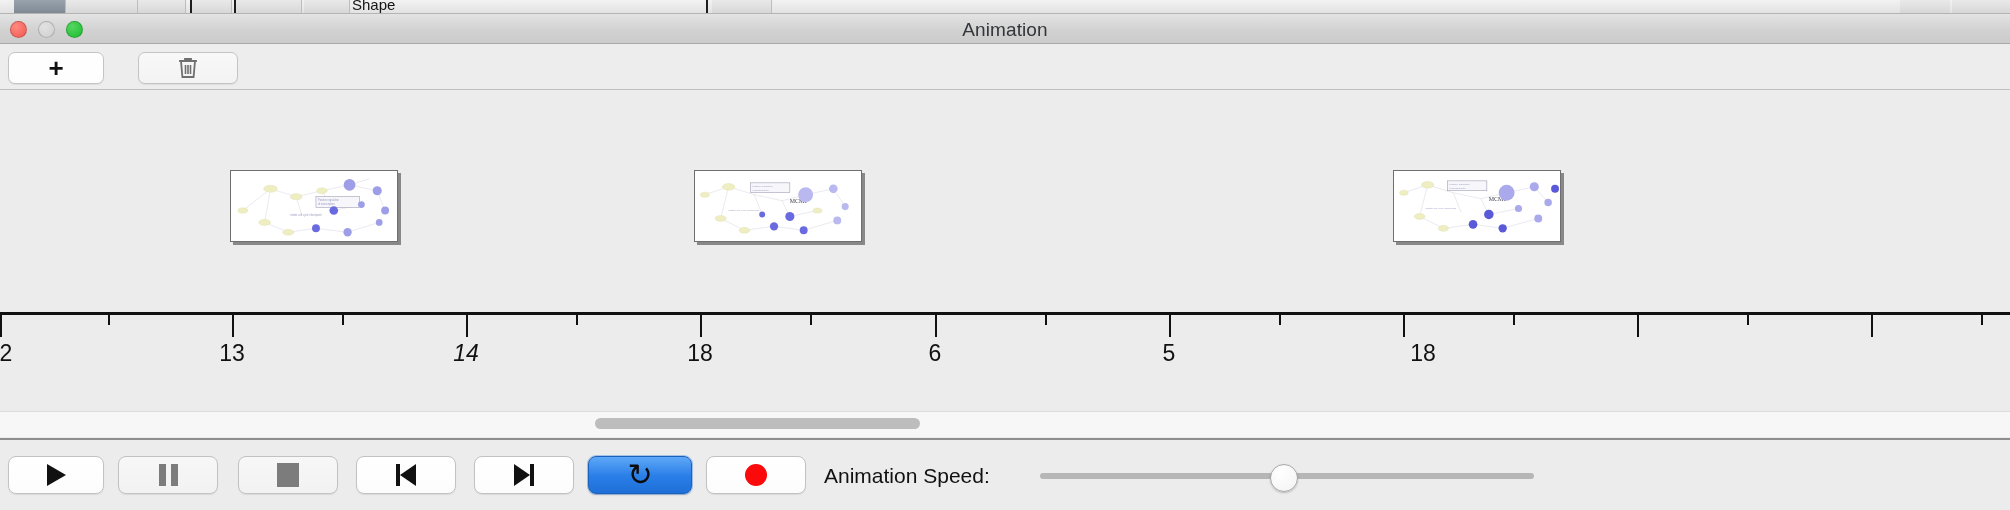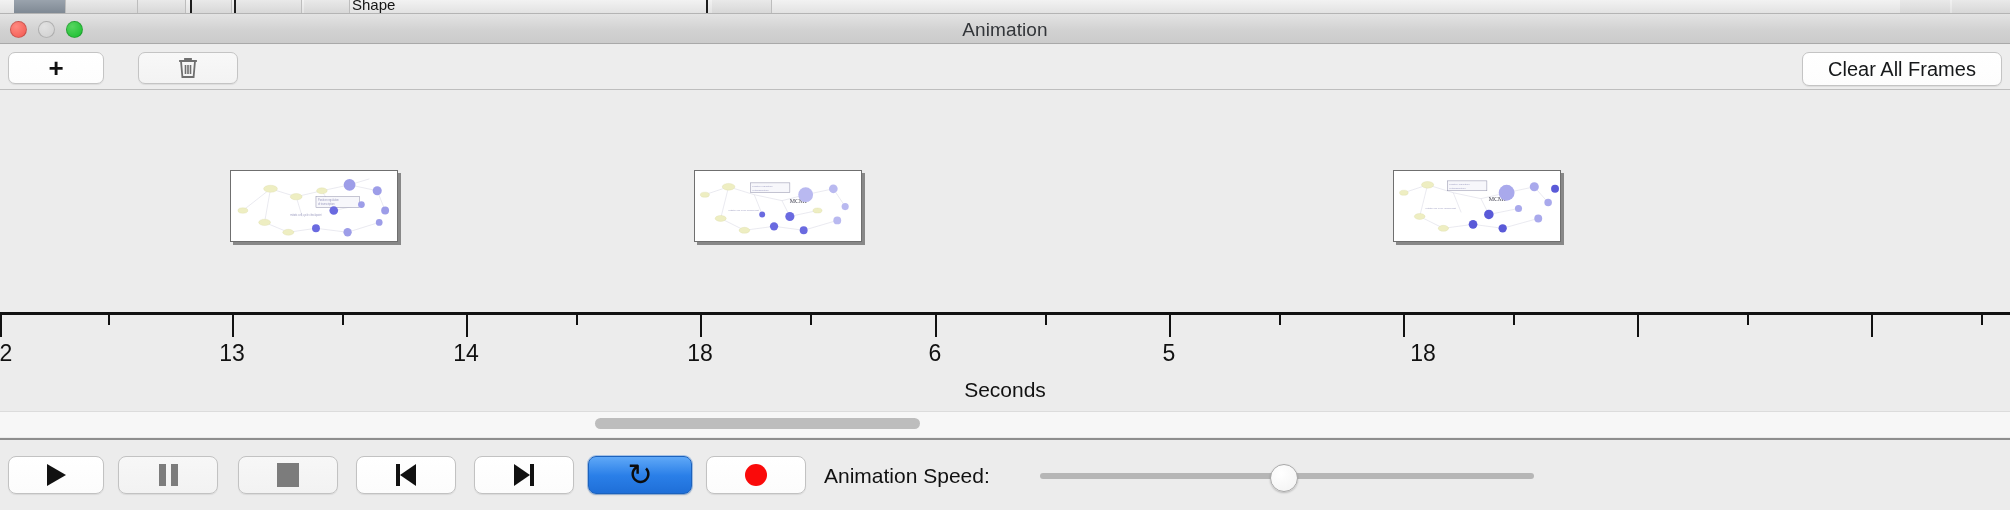--- a/index.html
+++ b/index.html
@@ -227,23 +227,20 @@
 
   <div class="btn flat" id="delete-frame-button">
     <svg width="22" height="25" viewBox="0 0 22 25">
       <path d="M2 5 h18" stroke="#6f6f6f" stroke-width="1.8" fill="none"></path>
       <path d="M8 5 v-2 h6 v2" stroke="#6f6f6f" stroke-width="1.8" fill="none"></path>
       <path d="M4 5 l1.4 16 h11.2 L18 5 z" stroke="#6f6f6f" stroke-width="1.8" fill="none"></path>
       <path d="M8.5 9 v9 M11 9 v9 M13.5 9 v9" stroke="#6f6f6f" stroke-width="1.6" fill="none"></path>
     </svg>
   </div>
 
-  <div class="btn" id="clear-all-frames-button">
-    <span>Clear All Frames</span>
-  </div>
 </div>
 
 <div class="timeline">
 
   <div class="thumb" style="left:230px; top:80px;">
     <svg class="net" viewBox="0 0 168 72" preserveAspectRatio="none">
       <g stroke="#c9c9d8" stroke-width="0.4" fill="none">
         <path d="M12 40 L40 18 M40 18 L66 26 M66 26 L92 20 M92 20 L120 14 M120 14 L148 20
                  M40 18 L34 52 M34 52 L58 62 M58 62 L86 58 M86 58 L118 62 M118 62 L150 52
                  M92 20 L104 40 M104 40 L132 34 M66 26 L72 46 M148 20 L156 40 M120 14 L140 8"></path>
@@ -366,27 +363,26 @@
   <div class="tick major" style="left:466px;"></div>
   <div class="tick major" style="left:700px;"></div>
   <div class="tick major" style="left:935px;"></div>
   <div class="tick major" style="left:1169px;"></div>
   <div class="tick major" style="left:1403px;"></div>
   <div class="tick major" style="left:1637px;"></div>
   <div class="tick major" style="left:1871px;"></div>
 
   <div class="tick-label" style="left:6px;">2</div>
   <div class="tick-label" style="left:232px;">13</div>
-  <div class="tick-label" style="left:466px;">14</div>
+  <div class="tick-label" style="left:466px;font-style:italic;">14</div>
   <div class="tick-label" style="left:700px;">18</div>
   <div class="tick-label" style="left:935px;">6</div>
   <div class="tick-label" style="left:1169px;">5</div>
   <div class="tick-label" style="left:1403px;margin-left:20px;">18</div>
 
-  <div class="axis-title">Seconds</div>
 </div>
 
 <div class="hscroll">
   <div class="hscroll-thumb"></div>
 </div>
 
 <div class="controls">
 
   <div class="cbtn" id="play-button">
     <span class="glyph-play"></span>

